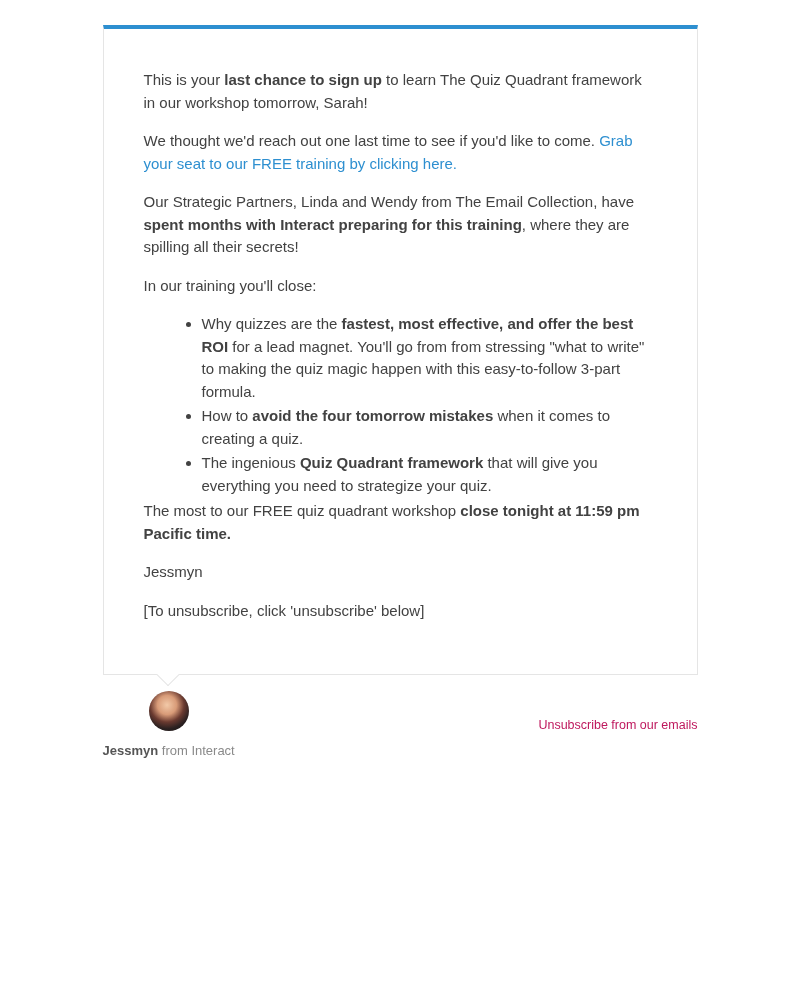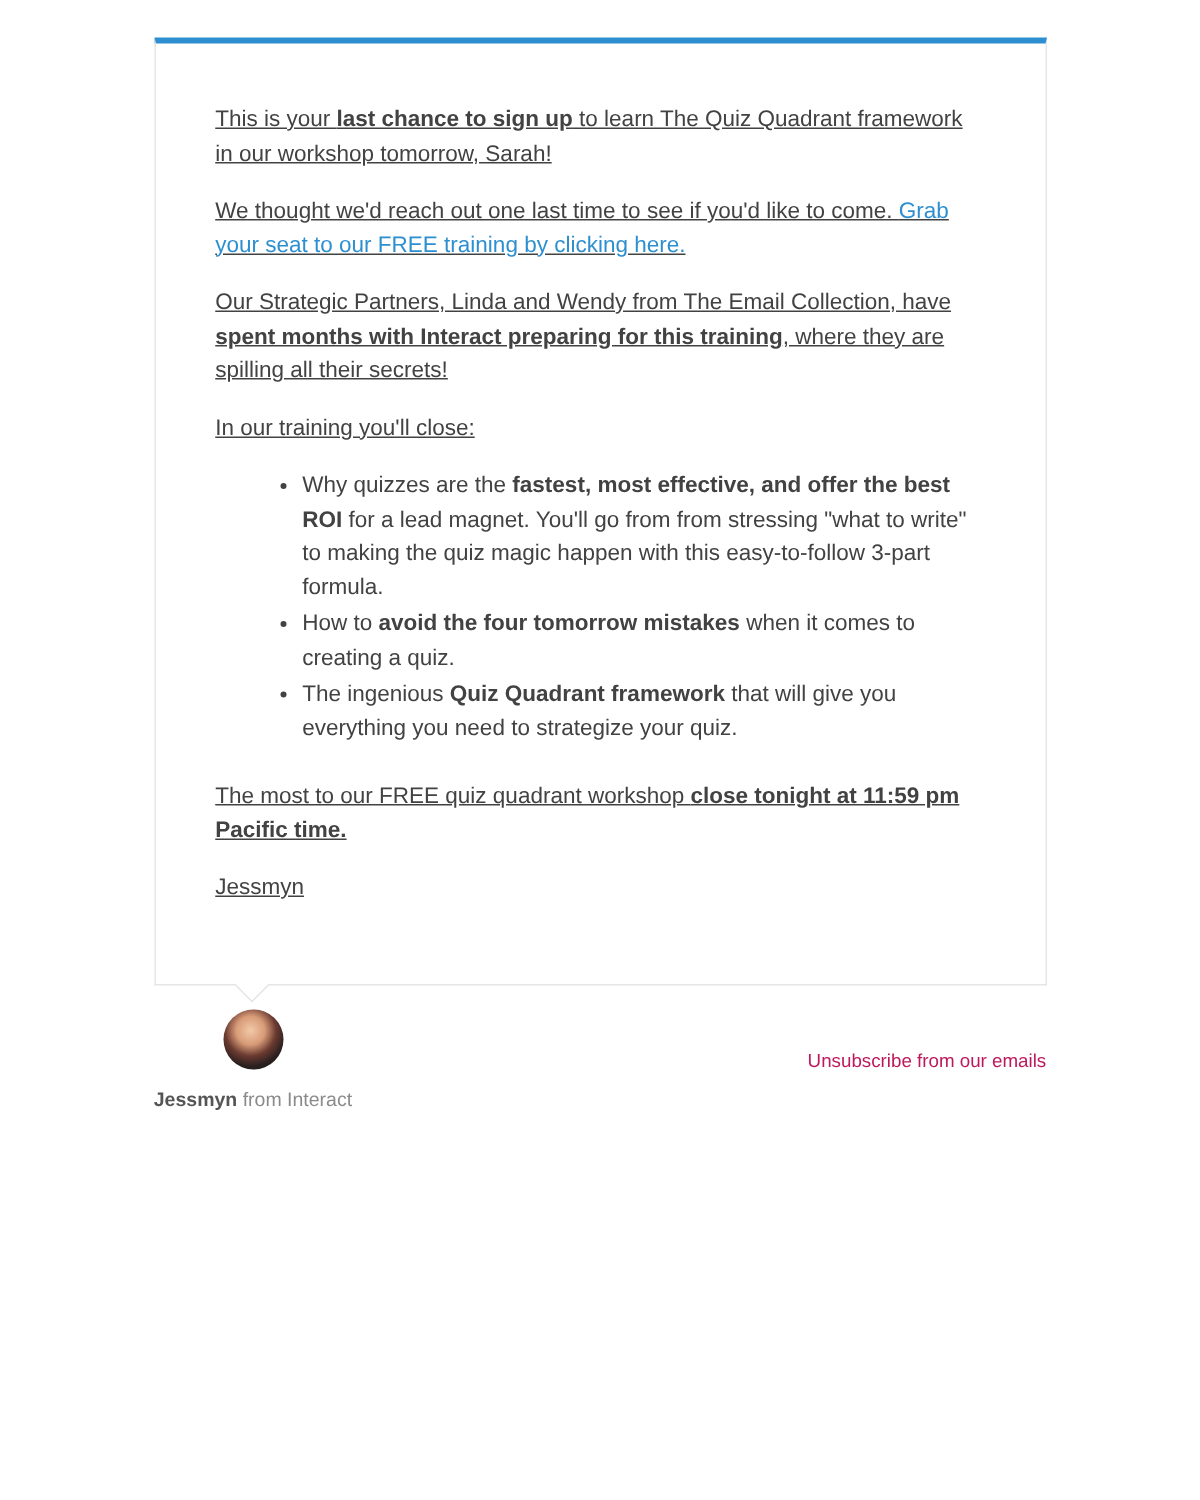--- a/index.html
+++ b/index.html
@@ -27,21 +27,20 @@
       border-right: 1px solid #e5e5e5;
       border-bottom: 1px solid #e5e5e5;
       background: #ffffff;
       padding: 40px 40px 36px 40px;
       position: relative;
       color: #424242;
     }
     
     .email-card p {
       margin-bottom: 16px;
-      text-decoration: underline;
     }
     
     .email-card p:last-child {
       margin-bottom: 0;
     }
     
     .link {
       color: #2d8fd0;
       cursor: pointer;
     }
@@ -50,21 +49,21 @@
       font-weight: 700;
     }
     
     strong {
       font-weight: 700;
     }
     
     .bullet-list {
       list-style: disc;
       padding-left: 58px;
-      margin-bottom: 23px;
+      margin-bottom: 3px;
       color: #424242;
     }
     
     .bullet-list li {
       margin-bottom: 2px;
     }
     
     .speech-pointer {
       position: absolute;
       left: 56px;
@@ -148,20 +147,21 @@
     </ul>
 
 
     <p>
       <span>The most to our FREE quiz quadrant workshop </span><strong>close tonight at 11:59 pm Pacific time.</strong>
     </p>
 
 
     <p>Jessmyn</p>
 
+    <p>[To unsubscribe, click 'unsubscribe' below]</p>
 
     <div class="speech-pointer"></div>
   </div>
 
   <div class="footer">
     <div class="sender">
       <div class="avatar"></div>
       <div class="sender-text">
         <span class="sender-name">Jessmyn</span><span> from Interact</span>
       </div>

